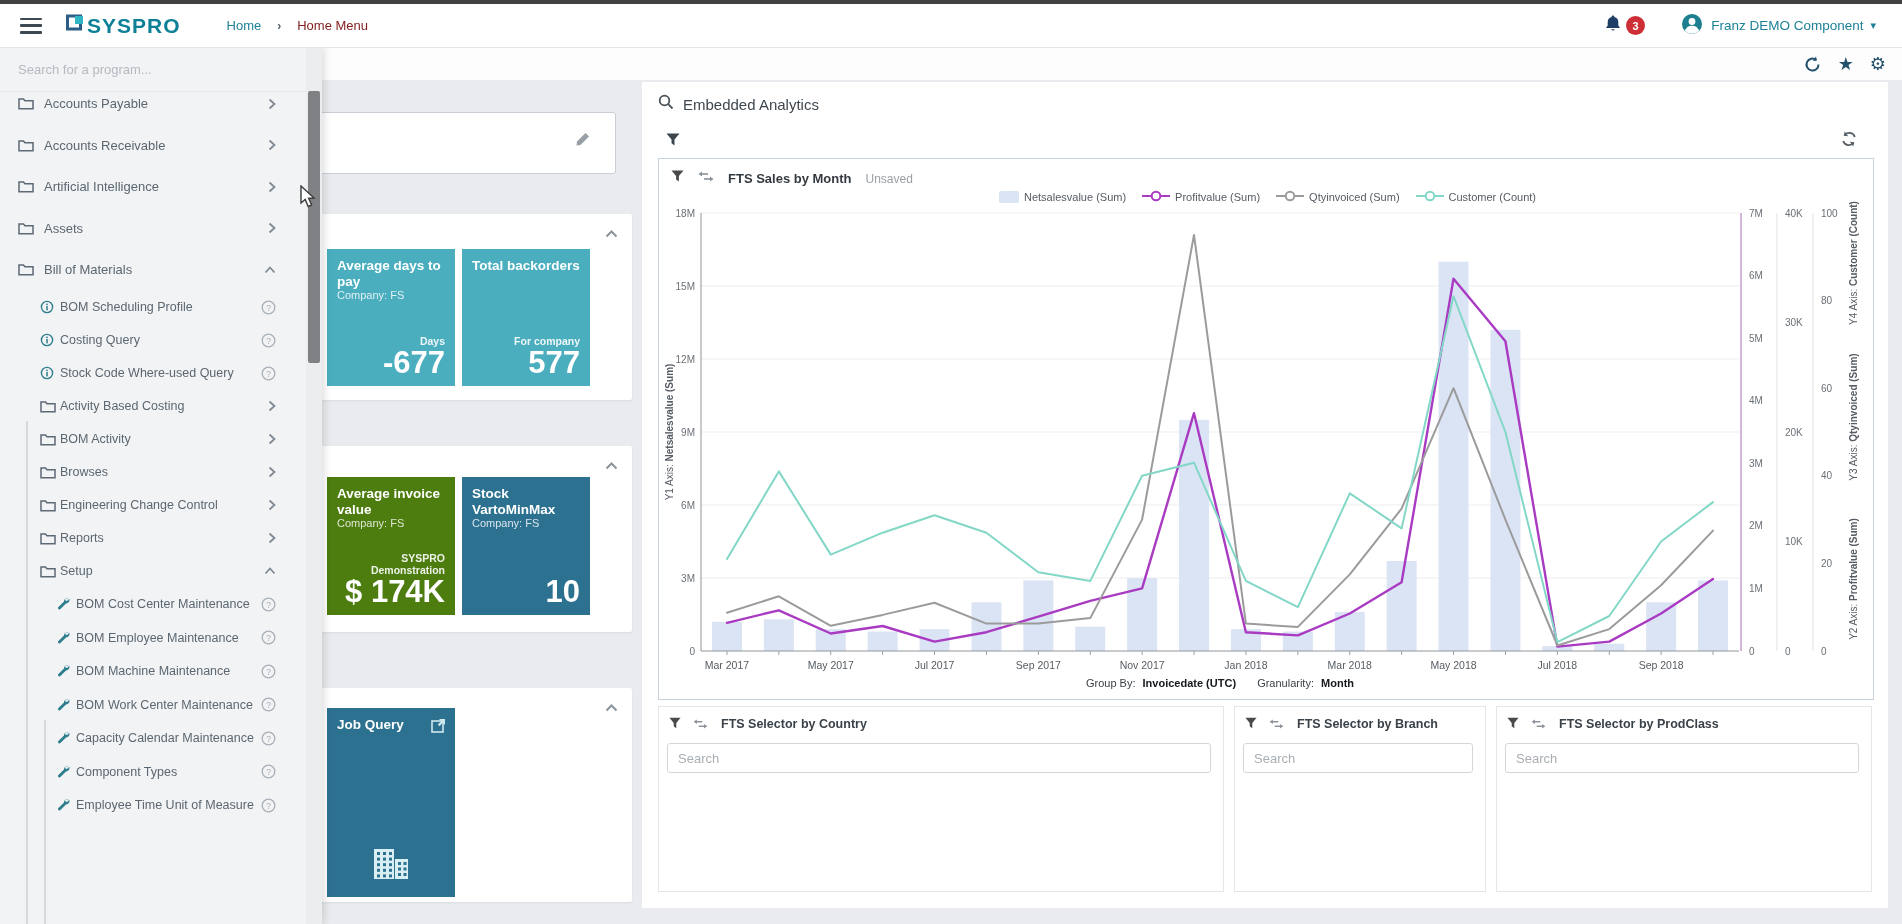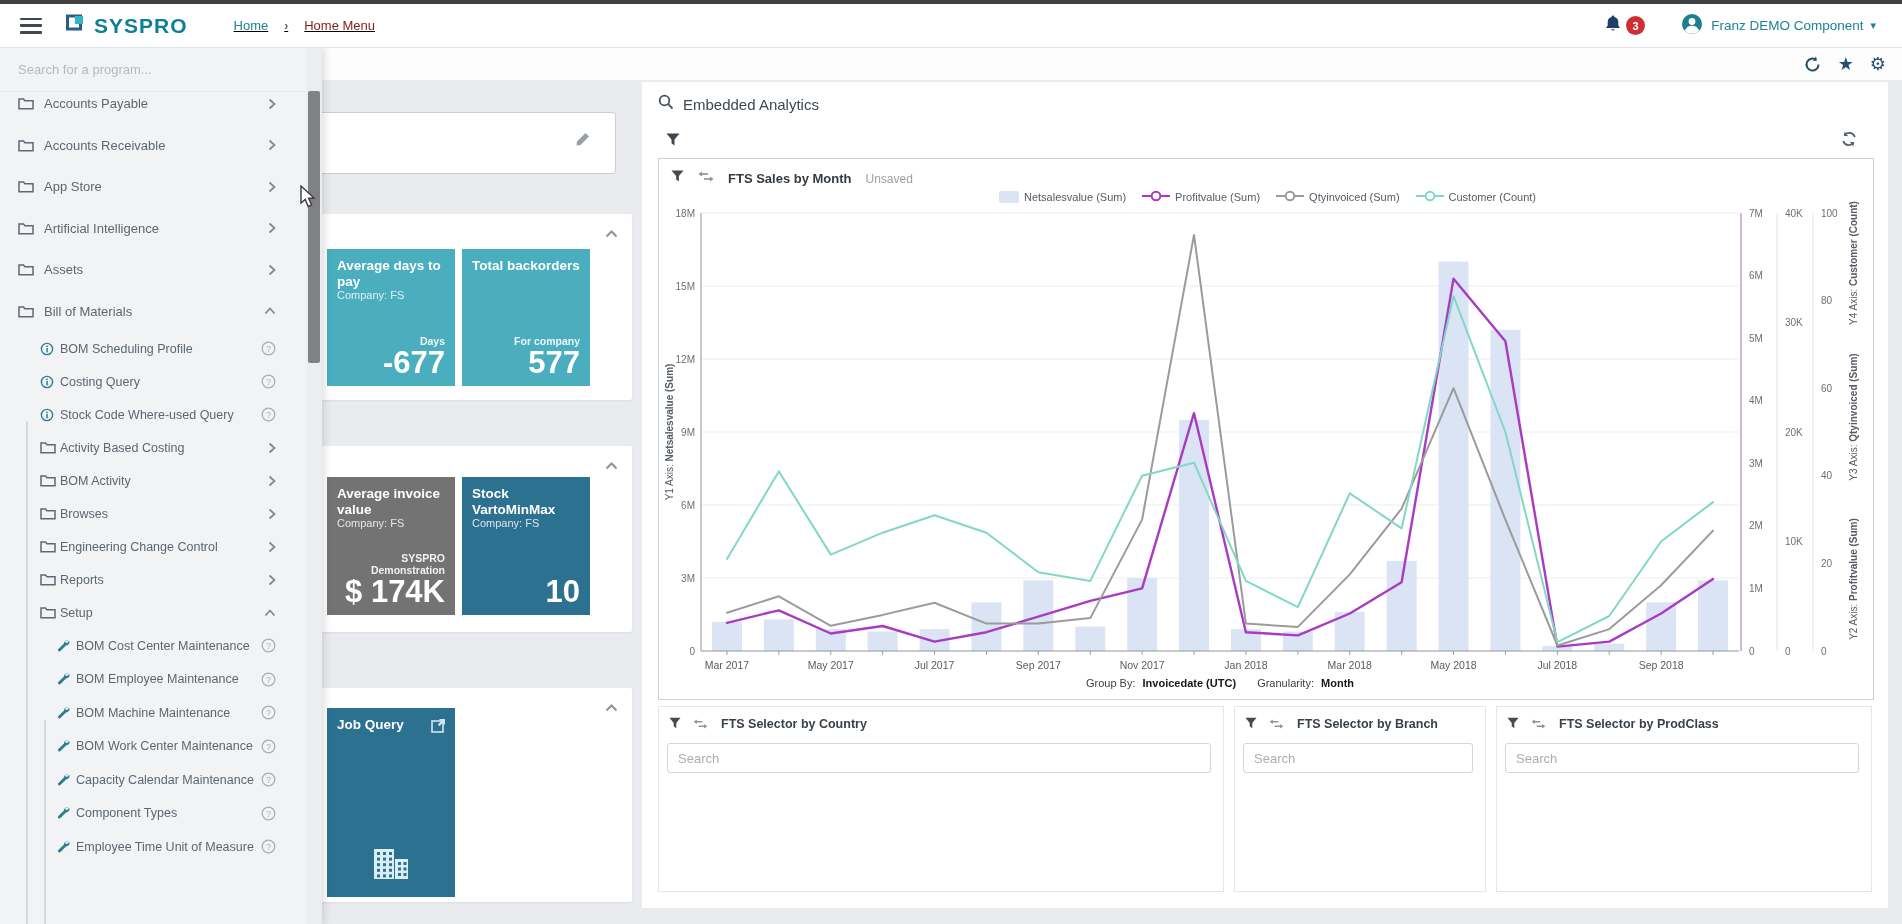--- a/index.html
+++ b/index.html
@@ -8,22 +8,22 @@
     font-family:"Liberation Sans","DejaVu Sans",sans-serif;
     background:#e9ebee;-webkit-font-smoothing:antialiased;
   }
   .abs{position:absolute;}
   
   #top-strip{left:0;top:0;width:1902px;height:4px;background:#414141;}
   #topbar{left:0;top:4px;width:1902px;height:43px;background:#ffffff;border-bottom:1px solid #e3e6e8;display:flex;align-items:center;z-index:40;}
   #hamburger{width:22px;height:16px;margin-left:20px;display:flex;flex-direction:column;justify-content:space-between;cursor:pointer;}
   #hamburger span{display:block;height:2.5px;background:#3c4852;border-radius:1px;}
   #brand{display:flex;align-items:center;margin-left:24px;}
-  #brand-text{font-size:21px;font-weight:bold;letter-spacing:1px;color:#0d7f96;margin-left:9px;}
-  #breadcrumb{display:flex;align-items:center;margin-left:46px;font-size:13px;text-decoration:underline;}
+  #brand-text{font-size:21px;font-weight:bold;letter-spacing:1px;color:#0d7f96;margin-left:2px;}
+  #breadcrumb{display:flex;align-items:center;margin-left:46px;font-size:13px;}
   #crumb-home{color:#1d8296;cursor:pointer;}
   #crumb-sep{color:#55606a;font-weight:bold;margin:0 16px;font-size:12px;}
   #crumb-current{color:#7f1d1d;}
   #topbar-right{margin-left:auto;display:flex;align-items:center;margin-right:26px;}
   #notif-badge{width:19px;height:19px;border-radius:50%;background:#ce2f36;color:#fff;font-size:11px;font-weight:bold;display:flex;align-items:center;justify-content:center;margin-left:4px;}
   #user-chip{display:flex;align-items:center;margin-left:36px;cursor:pointer;}
   #user-name{color:#1d8296;font-size:13.5px;margin-left:8px;}
   #user-caret{color:#1d8296;font-size:11px;margin-left:7px;}
   
   #toolbar{left:0;top:48px;width:1902px;height:32px;background:#fdfdfe;display:flex;align-items:center;justify-content:flex-end;z-index:5;}
@@ -178,21 +178,21 @@
         <div class="tile-value">577</div>
       </div>
     </div>
   </div>
 <div class="card" id="tile-card-1" style="left:296px;top:446px;width:336px;height:186px;">
   <span class="collapse-caret">
     <svg width="13" height="8" viewBox="0 0 13 8">
         <path d="M1.5,6.5 L6.5,1.5 L11.5,6.5" fill="none" stroke="#8b949d" stroke-width="2"></path>
       </svg>
   </span>
-<div class="tile" style="left: 31px; top: 31px; width: 128px; height: 138px; background: #737373;">
+<div class="tile" style="left: 31px; top: 31px; width: 128px; height: 138px; background: #4d7c0f;">
       <div class="tile-title">Average invoice value</div>
       <div class="tile-sub">Company: FS</div>
       <div class="tile-bottom">
         <div class="tile-unit">SYSPRO Demonstration</div>
         <div class="tile-value">$ 174K</div>
       </div>
     </div>
     <div class="tile" style="left: 166px; top: 31px; width: 128px; height: 138px; background: rgb(45, 113, 145);">
       <div class="tile-title">Stock VartoMinMax</div>
       <div class="tile-sub">Company: FS</div>
@@ -493,33 +493,20 @@
             <path d="M1.5,1.5 L6.5,6 L1.5,10.5" fill="none" stroke="#7f8a93" stroke-width="1.8"></path>
           </svg>
         </span>
       </div>
       <div class="mrow l0">
         <span class="micon">
           <svg width="16" height="13" viewBox="0 0 16 13">
             <path d="M1,2 h4.5 l1.4,1.8 H15 v8 H1 z" fill="none" stroke="#5d6a76" stroke-width="1.5"></path>
           </svg>
         </span>
-        <span class="mlabel">App Store</span>
-        <span class="madorn">
-          <svg width="8" height="12" viewBox="0 0 8 12">
-            <path d="M1.5,1.5 L6.5,6 L1.5,10.5" fill="none" stroke="#7f8a93" stroke-width="1.8"></path>
-          </svg>
-        </span>
-      </div>
-      <div class="mrow l0">
-        <span class="micon">
-          <svg width="16" height="13" viewBox="0 0 16 13">
-            <path d="M1,2 h4.5 l1.4,1.8 H15 v8 H1 z" fill="none" stroke="#5d6a76" stroke-width="1.5"></path>
-          </svg>
-        </span>
         <span class="mlabel">Artificial Intelligence</span>
         <span class="madorn">
           <svg width="8" height="12" viewBox="0 0 8 12">
             <path d="M1.5,1.5 L6.5,6 L1.5,10.5" fill="none" stroke="#7f8a93" stroke-width="1.8"></path>
           </svg>
         </span>
       </div>
       <div class="mrow l0">
         <span class="micon">
           <svg width="16" height="13" viewBox="0 0 16 13">

